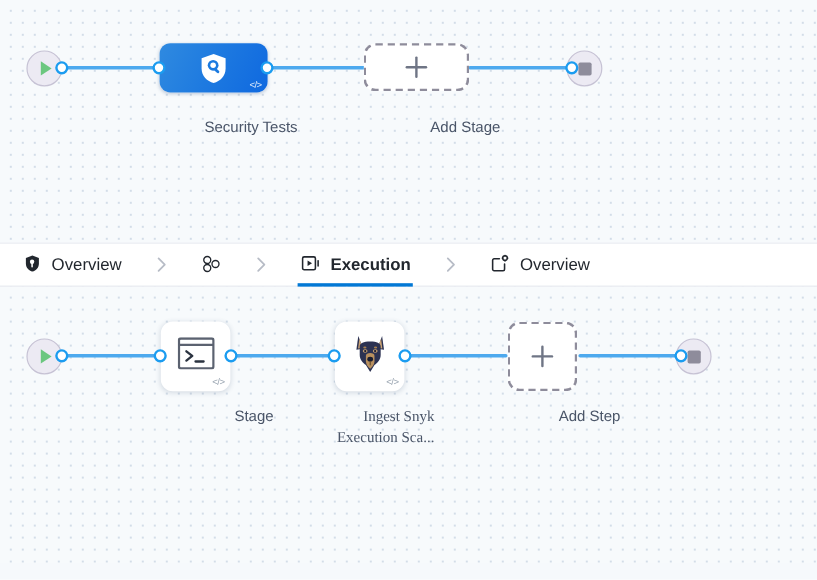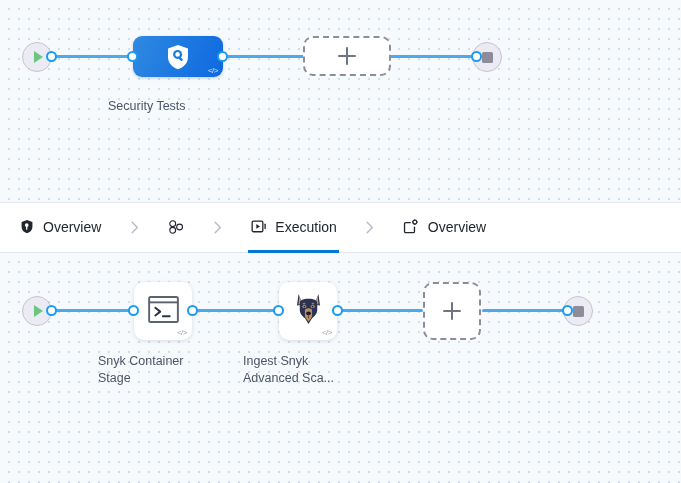--- a/index.html
+++ b/index.html
@@ -181,33 +181,33 @@
     position: absolute;
     background: #6f7585;
     border-radius: 1px;
   }
   .plus::before { left: 8px; top: 0; width: 2px; height: 18px; }
   .plus::after  { top: 8px; left: 0; height: 2px; width: 18px; }
 
   
   .node-label {
     position: absolute;
-    text-align: left;
+    text-align: right;
     font-size: 12.5px;
     line-height: 17px;
     color: #4a5568;
     font-family: "Liberation Sans", sans-serif;
     z-index: 2;
     pointer-events: none;
   }
 
   
   .tabbar {
     flex: none;
-    height: 51px;
+    height: 37px;
     background: #ffffff;
     border-top: 1px solid #e4e8ee;
     border-bottom: 1px solid #e4e8ee;
     display: flex;
     align-items: stretch;
     padding-left: 16px;
     box-sizing: border-box;
   }
   .tab {
     display: flex;
@@ -217,21 +217,21 @@
     position: relative;
     cursor: pointer;
     color: #22272e;
     font-size: 14px;
     box-sizing: border-box;
     border-bottom: 3px solid transparent;
     margin-bottom: -1px;
   }
   .tab.active {
     border-bottom-color: #0278d5;
-    font-weight: normal;
+    font-weight: bold;
   }
   .tab .tab-icon {
     display: flex;
     align-items: center;
     justify-content: center;
     width: 17px;
     height: 17px;
   }
   .sep {
     display: flex;
@@ -269,20 +269,21 @@
         </span>
         <span class="code-badge">&lt;/&gt;</span>
       </div>
       <div class="port" style="left:127px; top:51px;"></div>
       <div class="port" style="left:217px; top:51px;"></div>
       <div class="node-label" style="left:108px; top:98px; width:140px;">Security Tests</div>
 
       <div class="add-node add-stage" style="left:303px; top:36px;">
         <span class="plus"></span>
       </div>
+      <div class="node-label" style="left:277px; top:98px; width:140px;">Add Stage</div>
 
       <div class="port" style="left:471px; top:51px;"></div>
       <div class="terminal" style="left:472px; top:42px;">
         <div class="stop-sq"></div>
       </div>
 
     </div>
   </div>
 
   <div class="tabbar">
@@ -370,21 +371,20 @@
             <path d="M1.1 6.6 H30.9" stroke="#5b6270" stroke-width="2"></path>
             <path d="M7.5 12.2 L12.6 16.2 L7.5 20.2" fill="none" stroke="#2b3340" stroke-width="2" stroke-linecap="round" stroke-linejoin="round"></path>
             <path d="M15.4 21 H22.4" stroke="#2b3340" stroke-width="2" stroke-linecap="round"></path>
           </svg>
         </span>
         <span class="code-badge-dark">&lt;/&gt;</span>
       </div>
       <div class="port" style="left:128px; top:52px;"></div>
       <div class="port" style="left:187px; top:52px;"></div>
       <div class="node-label" style="left:98px; top:100px; width:130px;">
-        <div>Snyk Container</div>
         <div>Stage</div>
       </div>
 
       <div class="step-node" style="left:279px; top:29px;">
         <span>
           <svg viewBox="0 0 34 40" width="27" height="32" aria-hidden="true">
 
             <path d="M4.5 1 L9.5 14.5 L2.5 15.5 Z" fill="#2c3252"></path>
             <path d="M29.5 1 L24.5 14.5 L31.5 15.5 Z" fill="#2c3252"></path>
             <path d="M5.6 4 L9.2 13.6 L4.3 14.2 Z" fill="#c9a274"></path>
@@ -403,28 +403,29 @@
             <ellipse cx="22.6" cy="13.1" rx="1.7" ry="1.1" fill="#a8814f"></ellipse>
 
             <ellipse cx="17" cy="25.4" rx="3" ry="2.4" fill="#1a1d30"></ellipse>
             <path d="M17 27.8 L17 31.4" stroke="#5c4427" stroke-width="1.1" stroke-linecap="round"></path>
           </svg>
         </span>
         <span class="code-badge-dark">&lt;/&gt;</span>
       </div>
       <div class="port" style="left:273px; top:52px;"></div>
       <div class="port" style="left:332px; top:52px;"></div>
-      <div class="node-label" style="left:243px; top:100px; width:130px;">
+      <div class="node-label" style="left:232px; top:100px; width:130px;font-family:Liberation Serif, serif;">
         <div>Ingest Snyk</div>
-        <div>Advanced Sca...</div>
+        <div>Execution Sca...</div>
       </div>
 
       <div class="add-node add-step" style="left:423px; top:29px;">
         <span class="plus"></span>
       </div>
+      <div class="node-label" style="left:387px; top:100px; width:130px;">Add Step</div>
 
       <div class="port" style="left:562px; top:52px;"></div>
       <div class="terminal" style="left:563px; top:43px;">
         <div class="stop-sq"></div>
       </div>
 
     </div>
   </div>
 
 </div>

